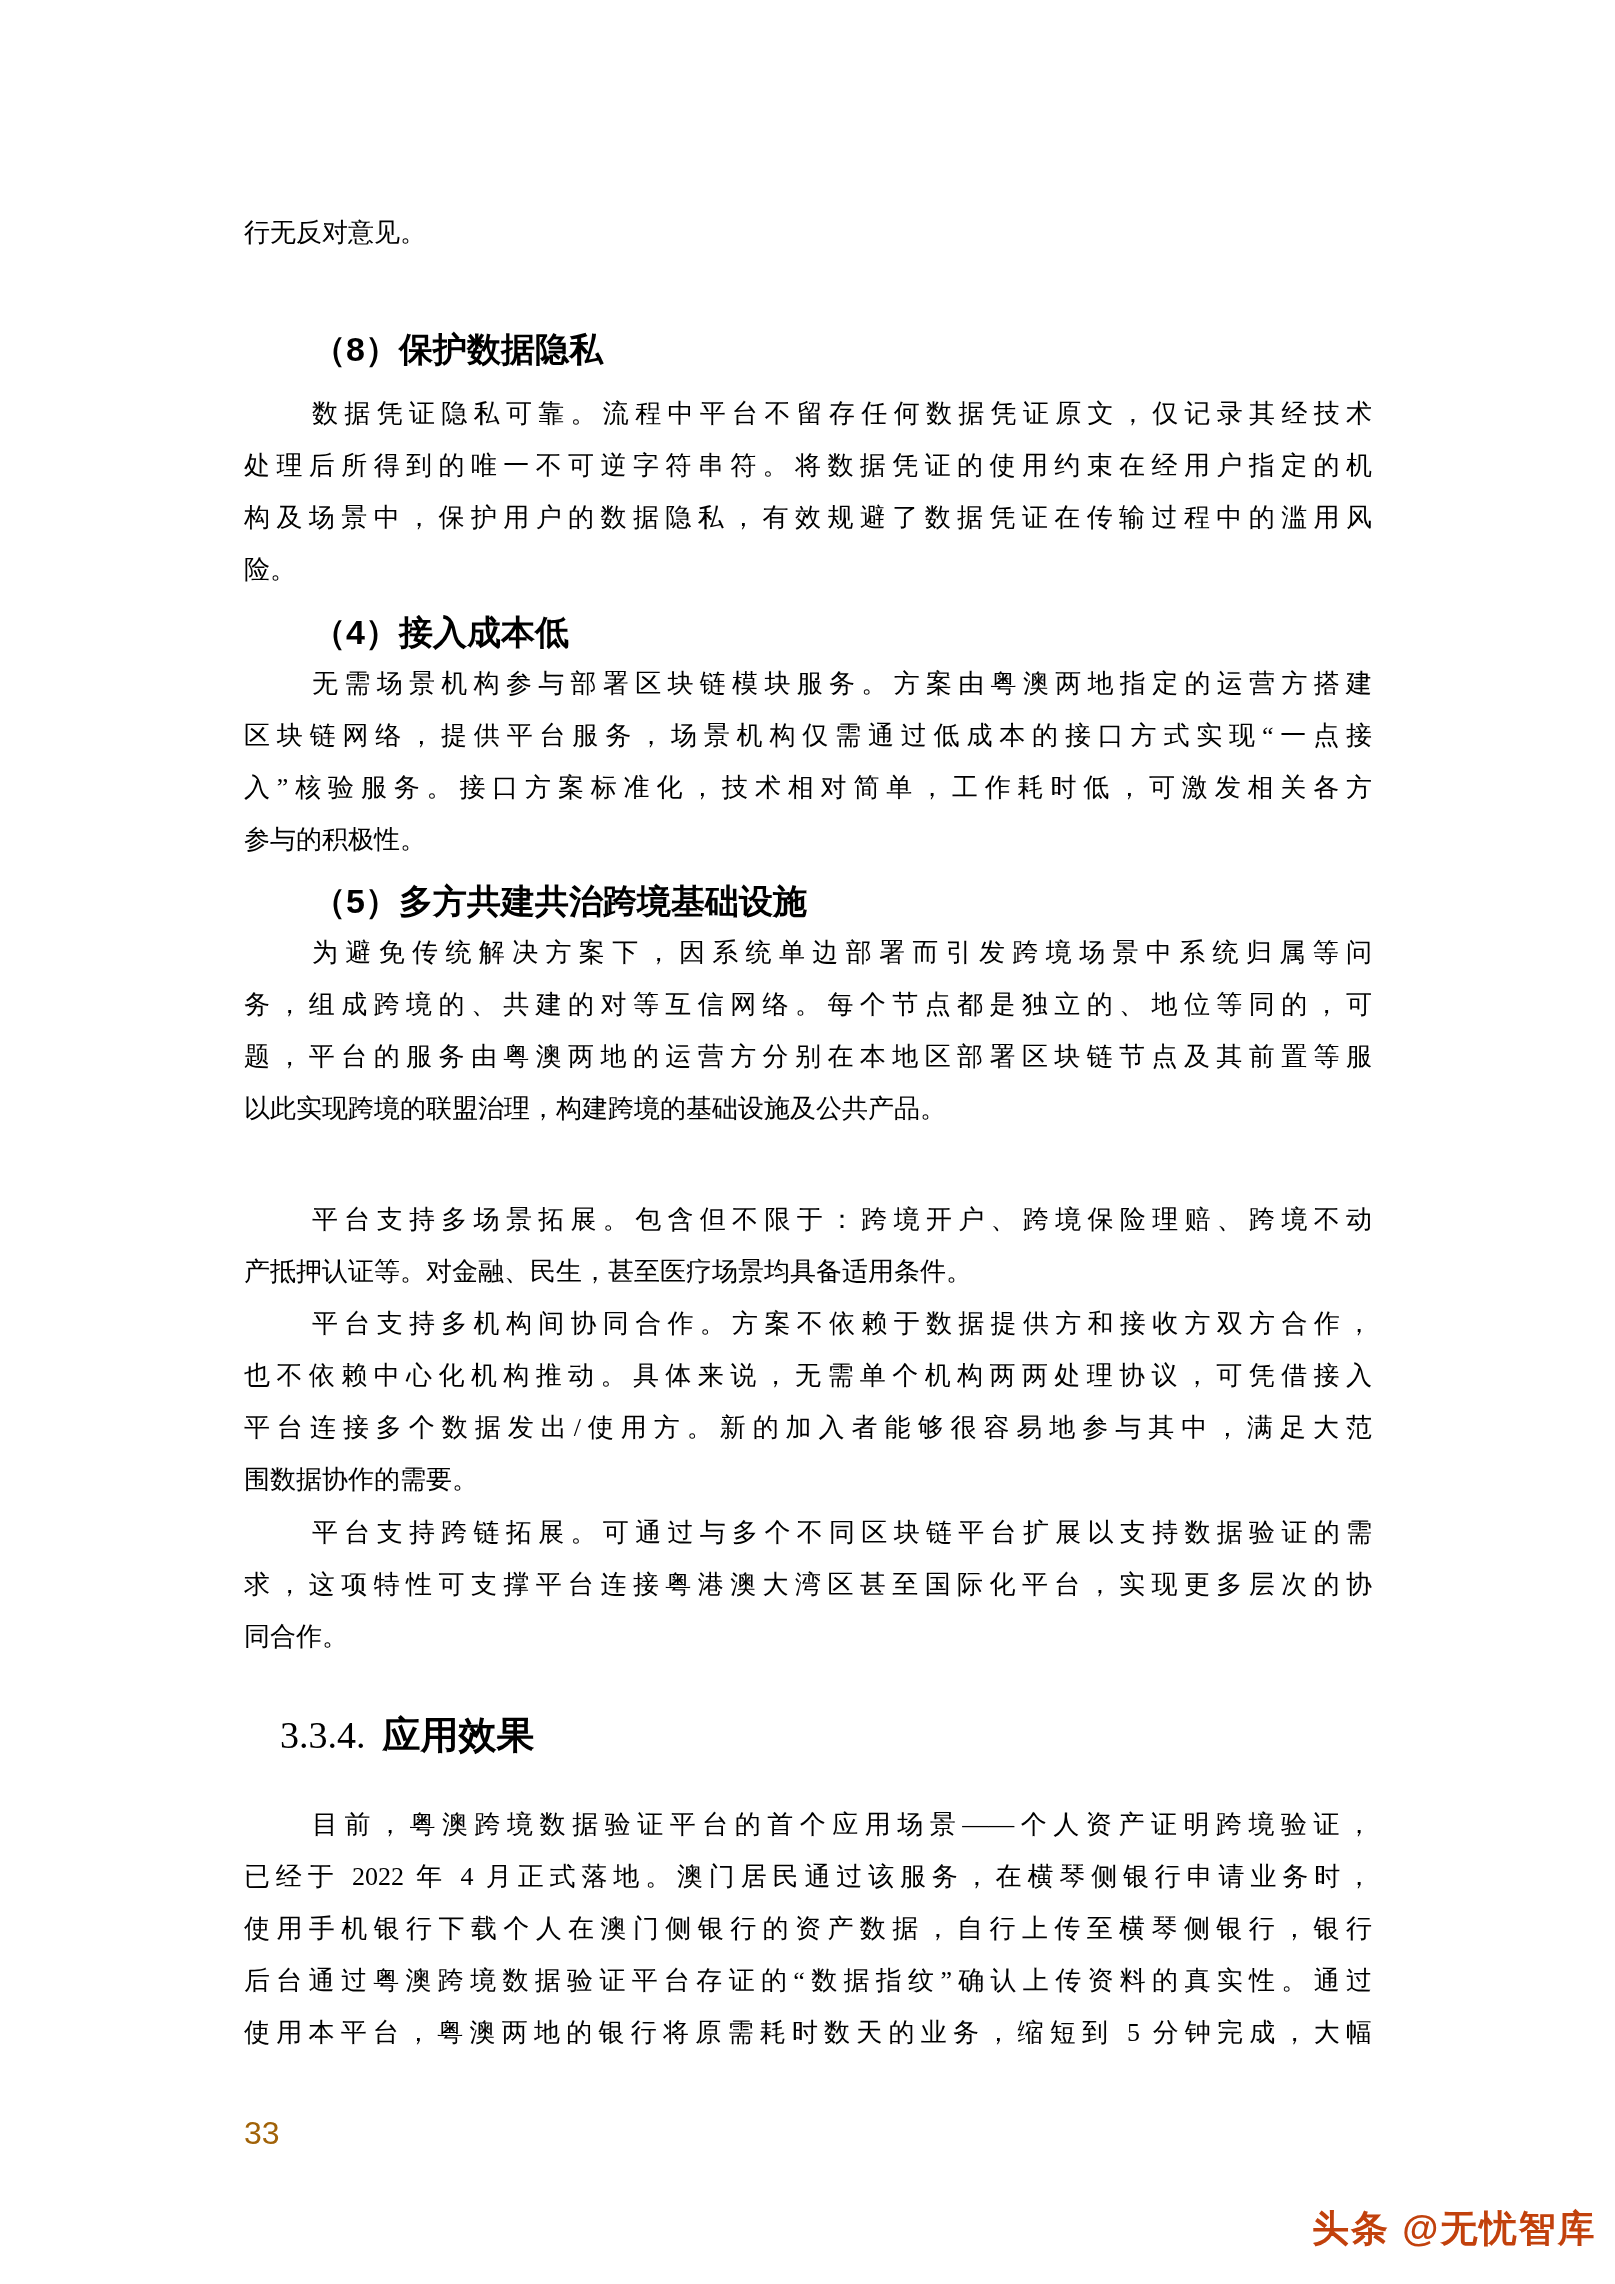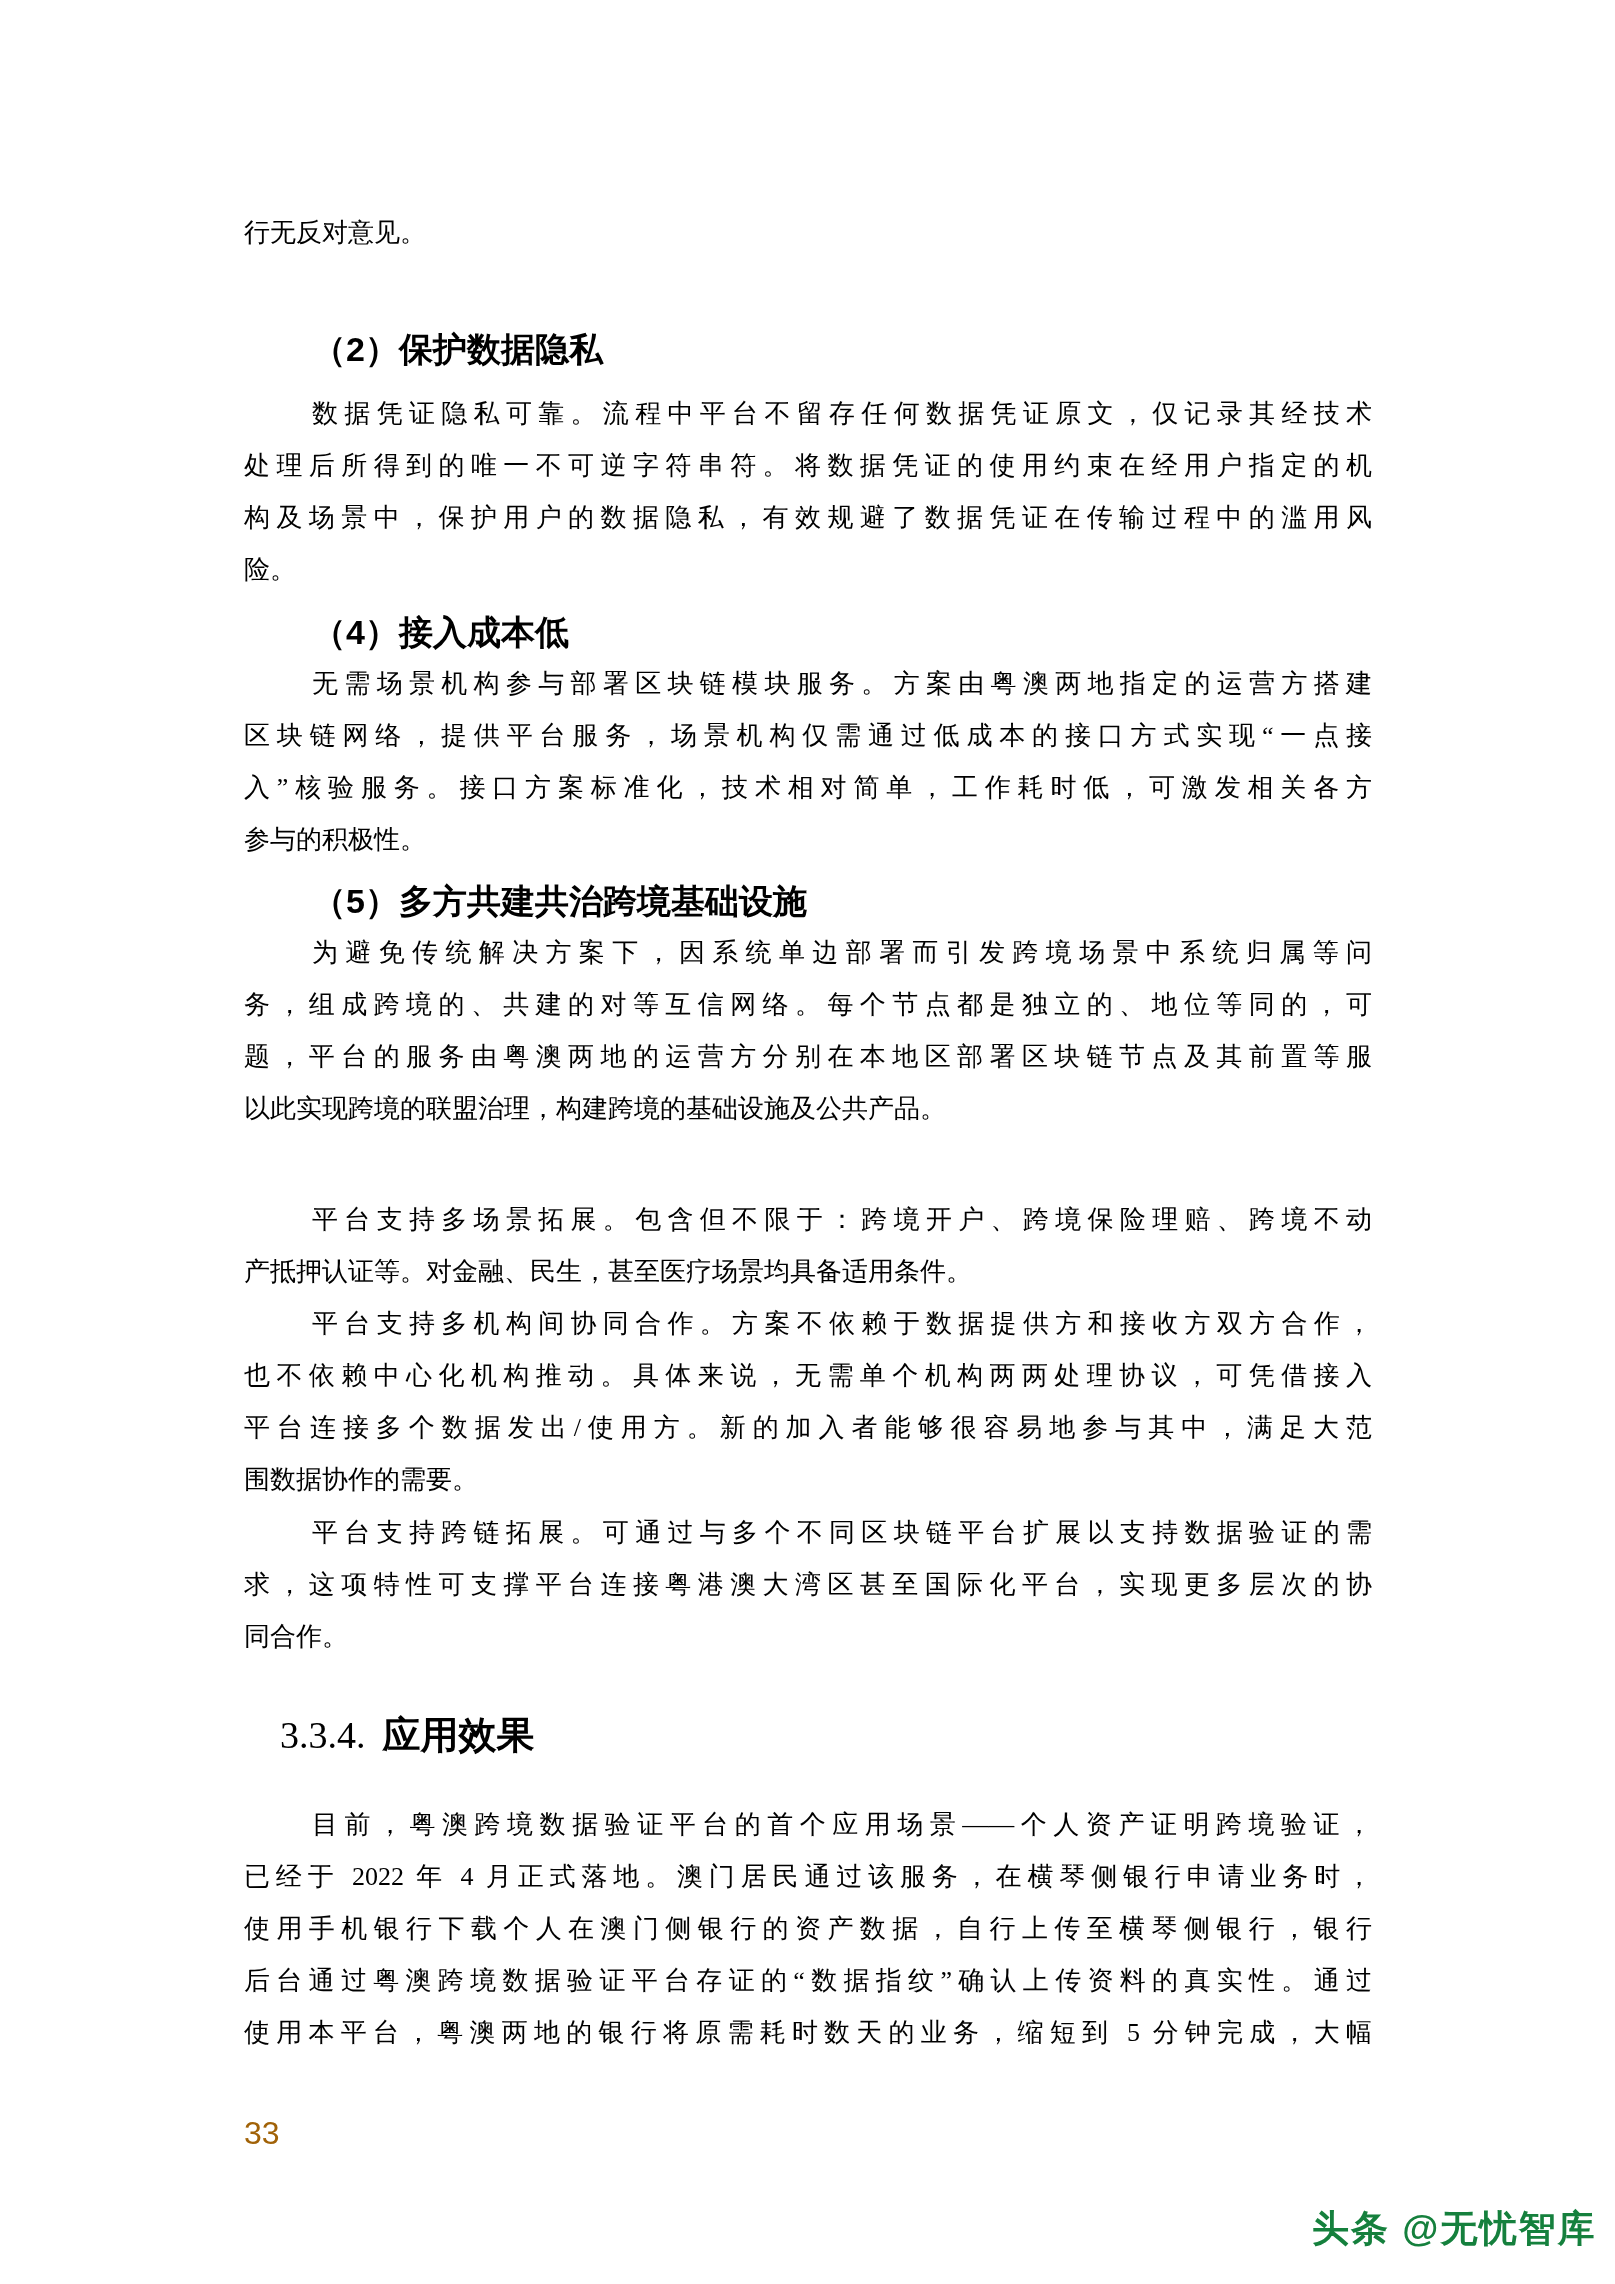--- a/index.html
+++ b/index.html
@@ -67,33 +67,33 @@
     color: #a16207;
   }
   .watermark {
     position: absolute;
     right: 19.6px;
     top: 2204px;
     font-family: "Liberation Sans", "DejaVu Sans", sans-serif;
     font-weight: bold;
     font-size: 37px;
     letter-spacing: 2px;
-    color: #15803d;
+    color: #c2410c;
   }
 </style>
 </head>
 <body>
 
 <div class="page">
 
   <div class="block" style="top:207px">
     <div class="line">行无反对意见。</div>
   </div>
 
-  <div class="block head" style="top:323px">（2）保护数据隐私</div>
+  <div class="block head" style="top:323px">（8）保护数据隐私</div>
   <div class="block" style="top:388px">
     <div class="line j ind">数据凭证隐私可靠。流程中平台不留存任何数据凭证原文，仅记录其经技术</div>
     <div class="line j">处理后所得到的唯一不可逆字符串符。将数据凭证的使用约束在经用户指定的机</div>
     <div class="line j">构及场景中，保护用户的数据隐私，有效规避了数据凭证在传输过程中的滥用风</div>
     <div class="line">险。</div>
   </div>
 
   <div class="block head" style="top:606px">（4）接入成本低</div>
   <div class="block" style="top:658px">
     <div class="line j ind">无需场景机构参与部署区块链模块服务。方案由粤澳两地指定的运营方搭建</div>

